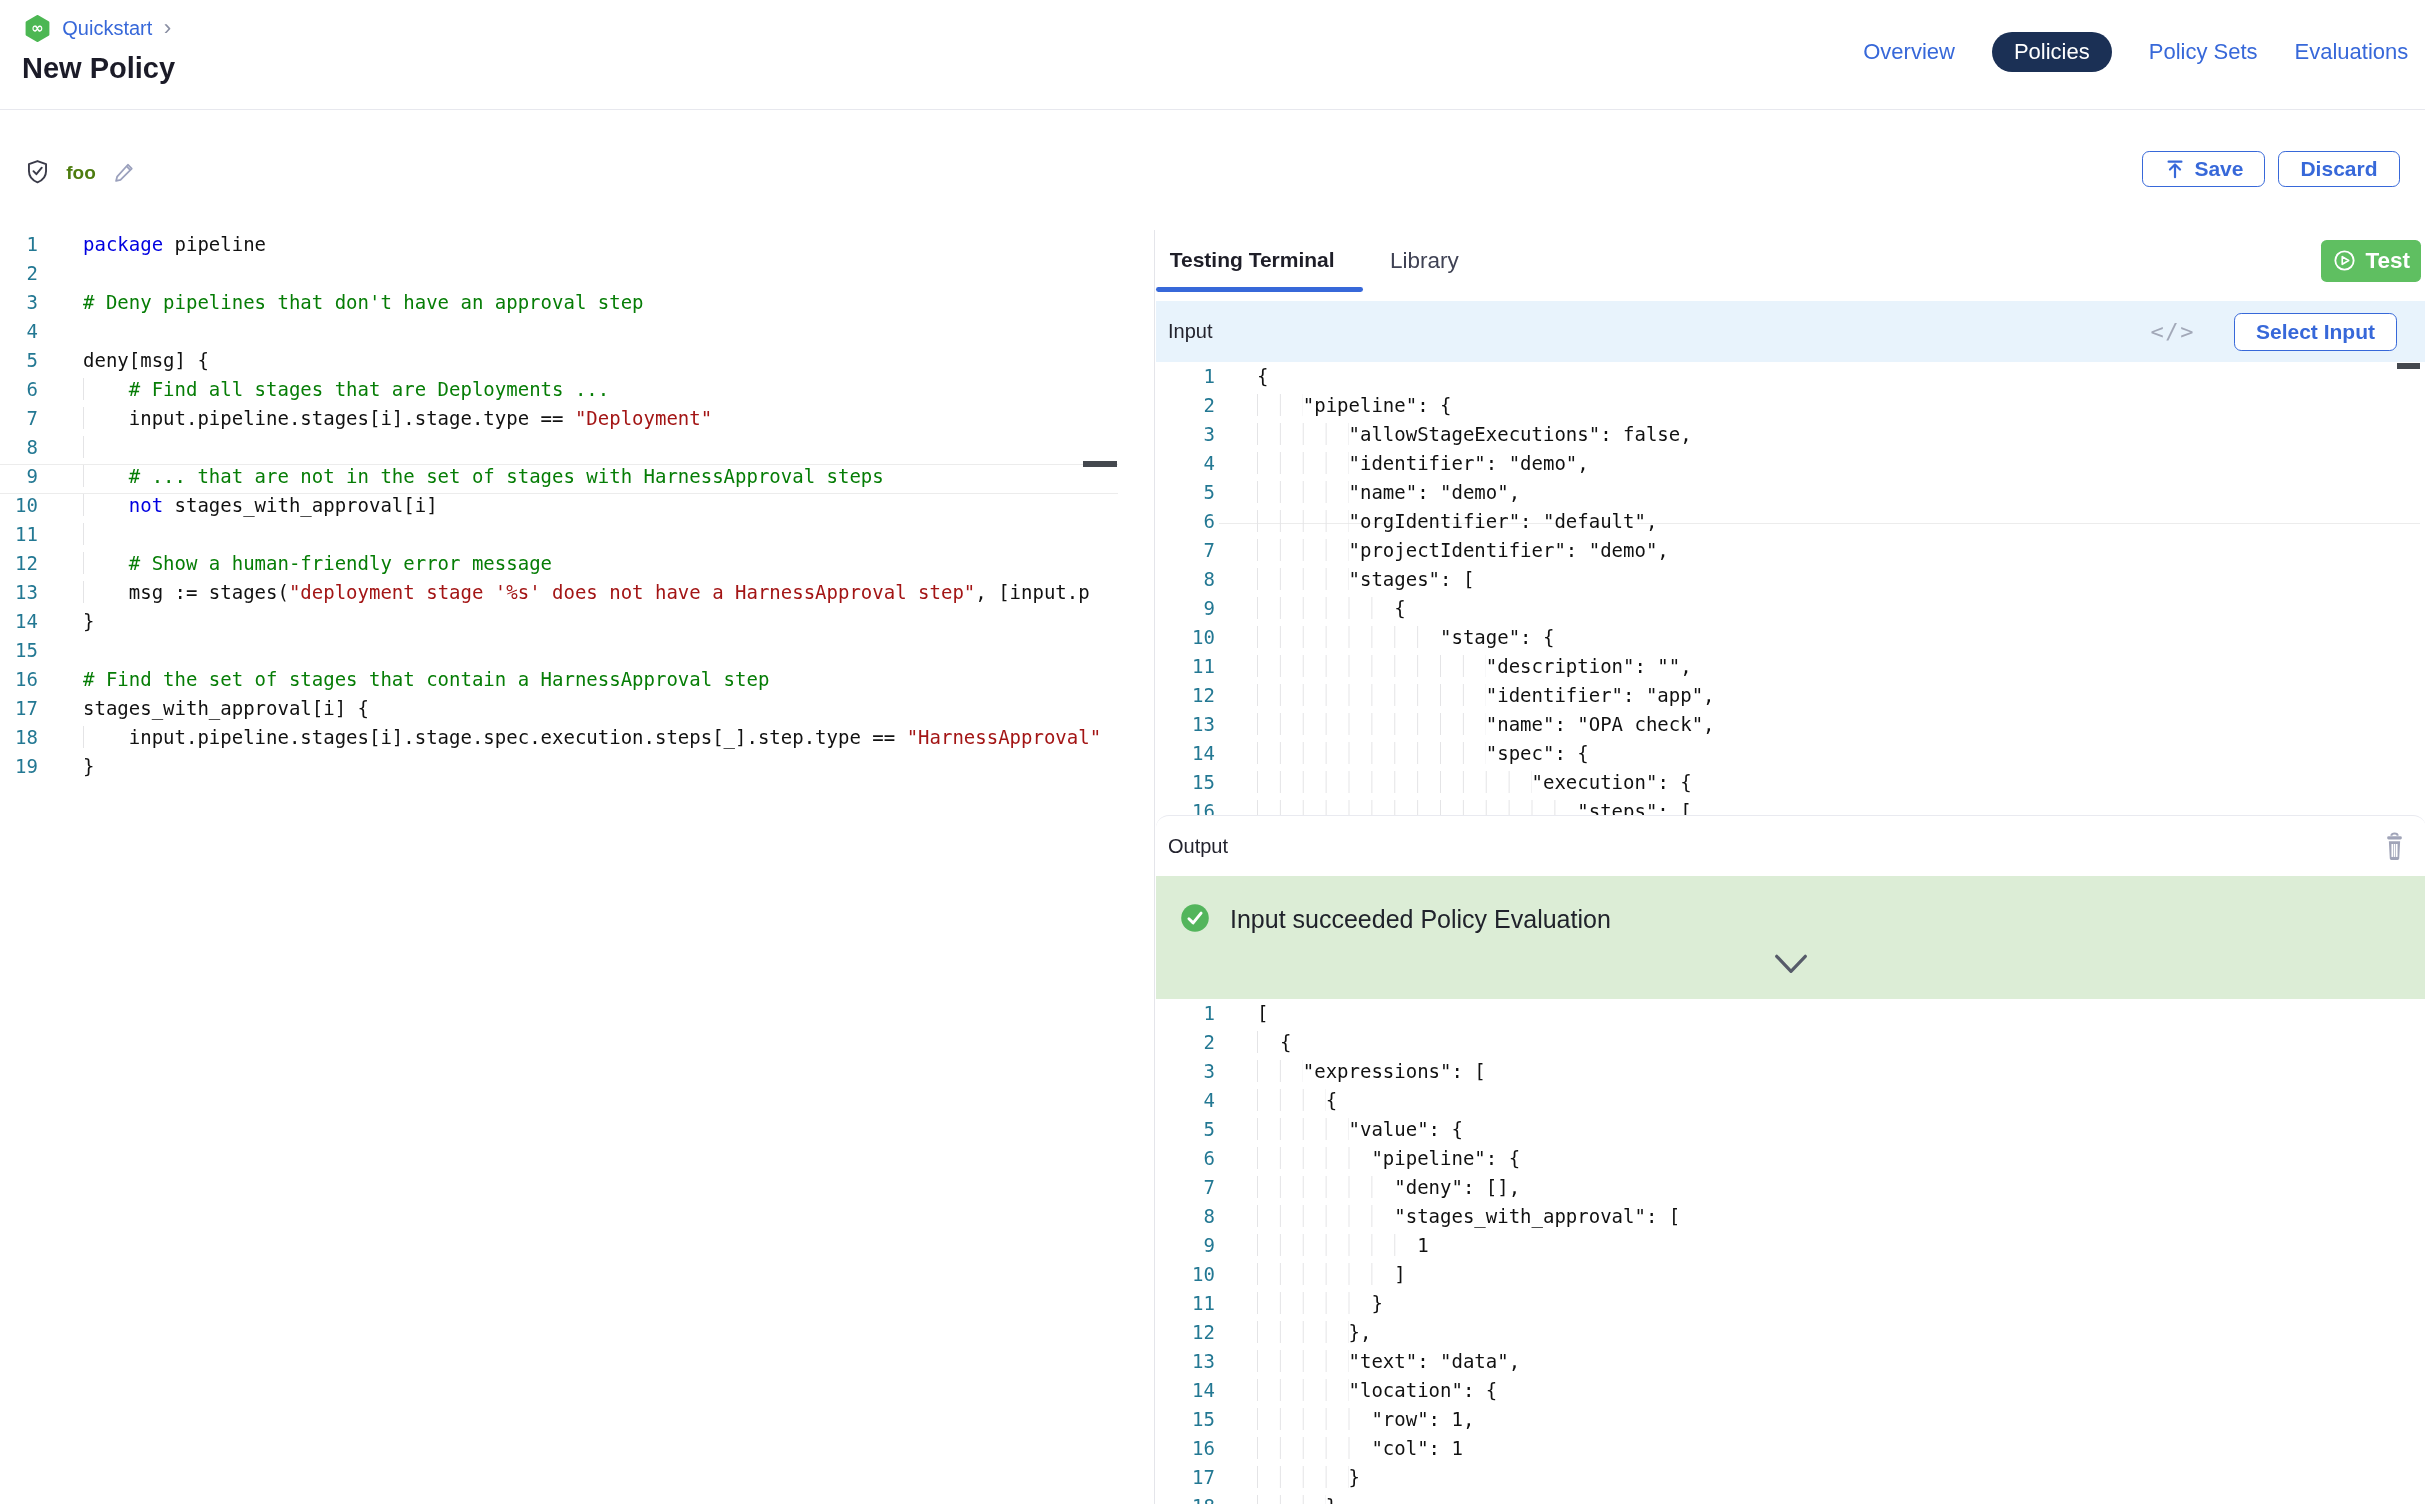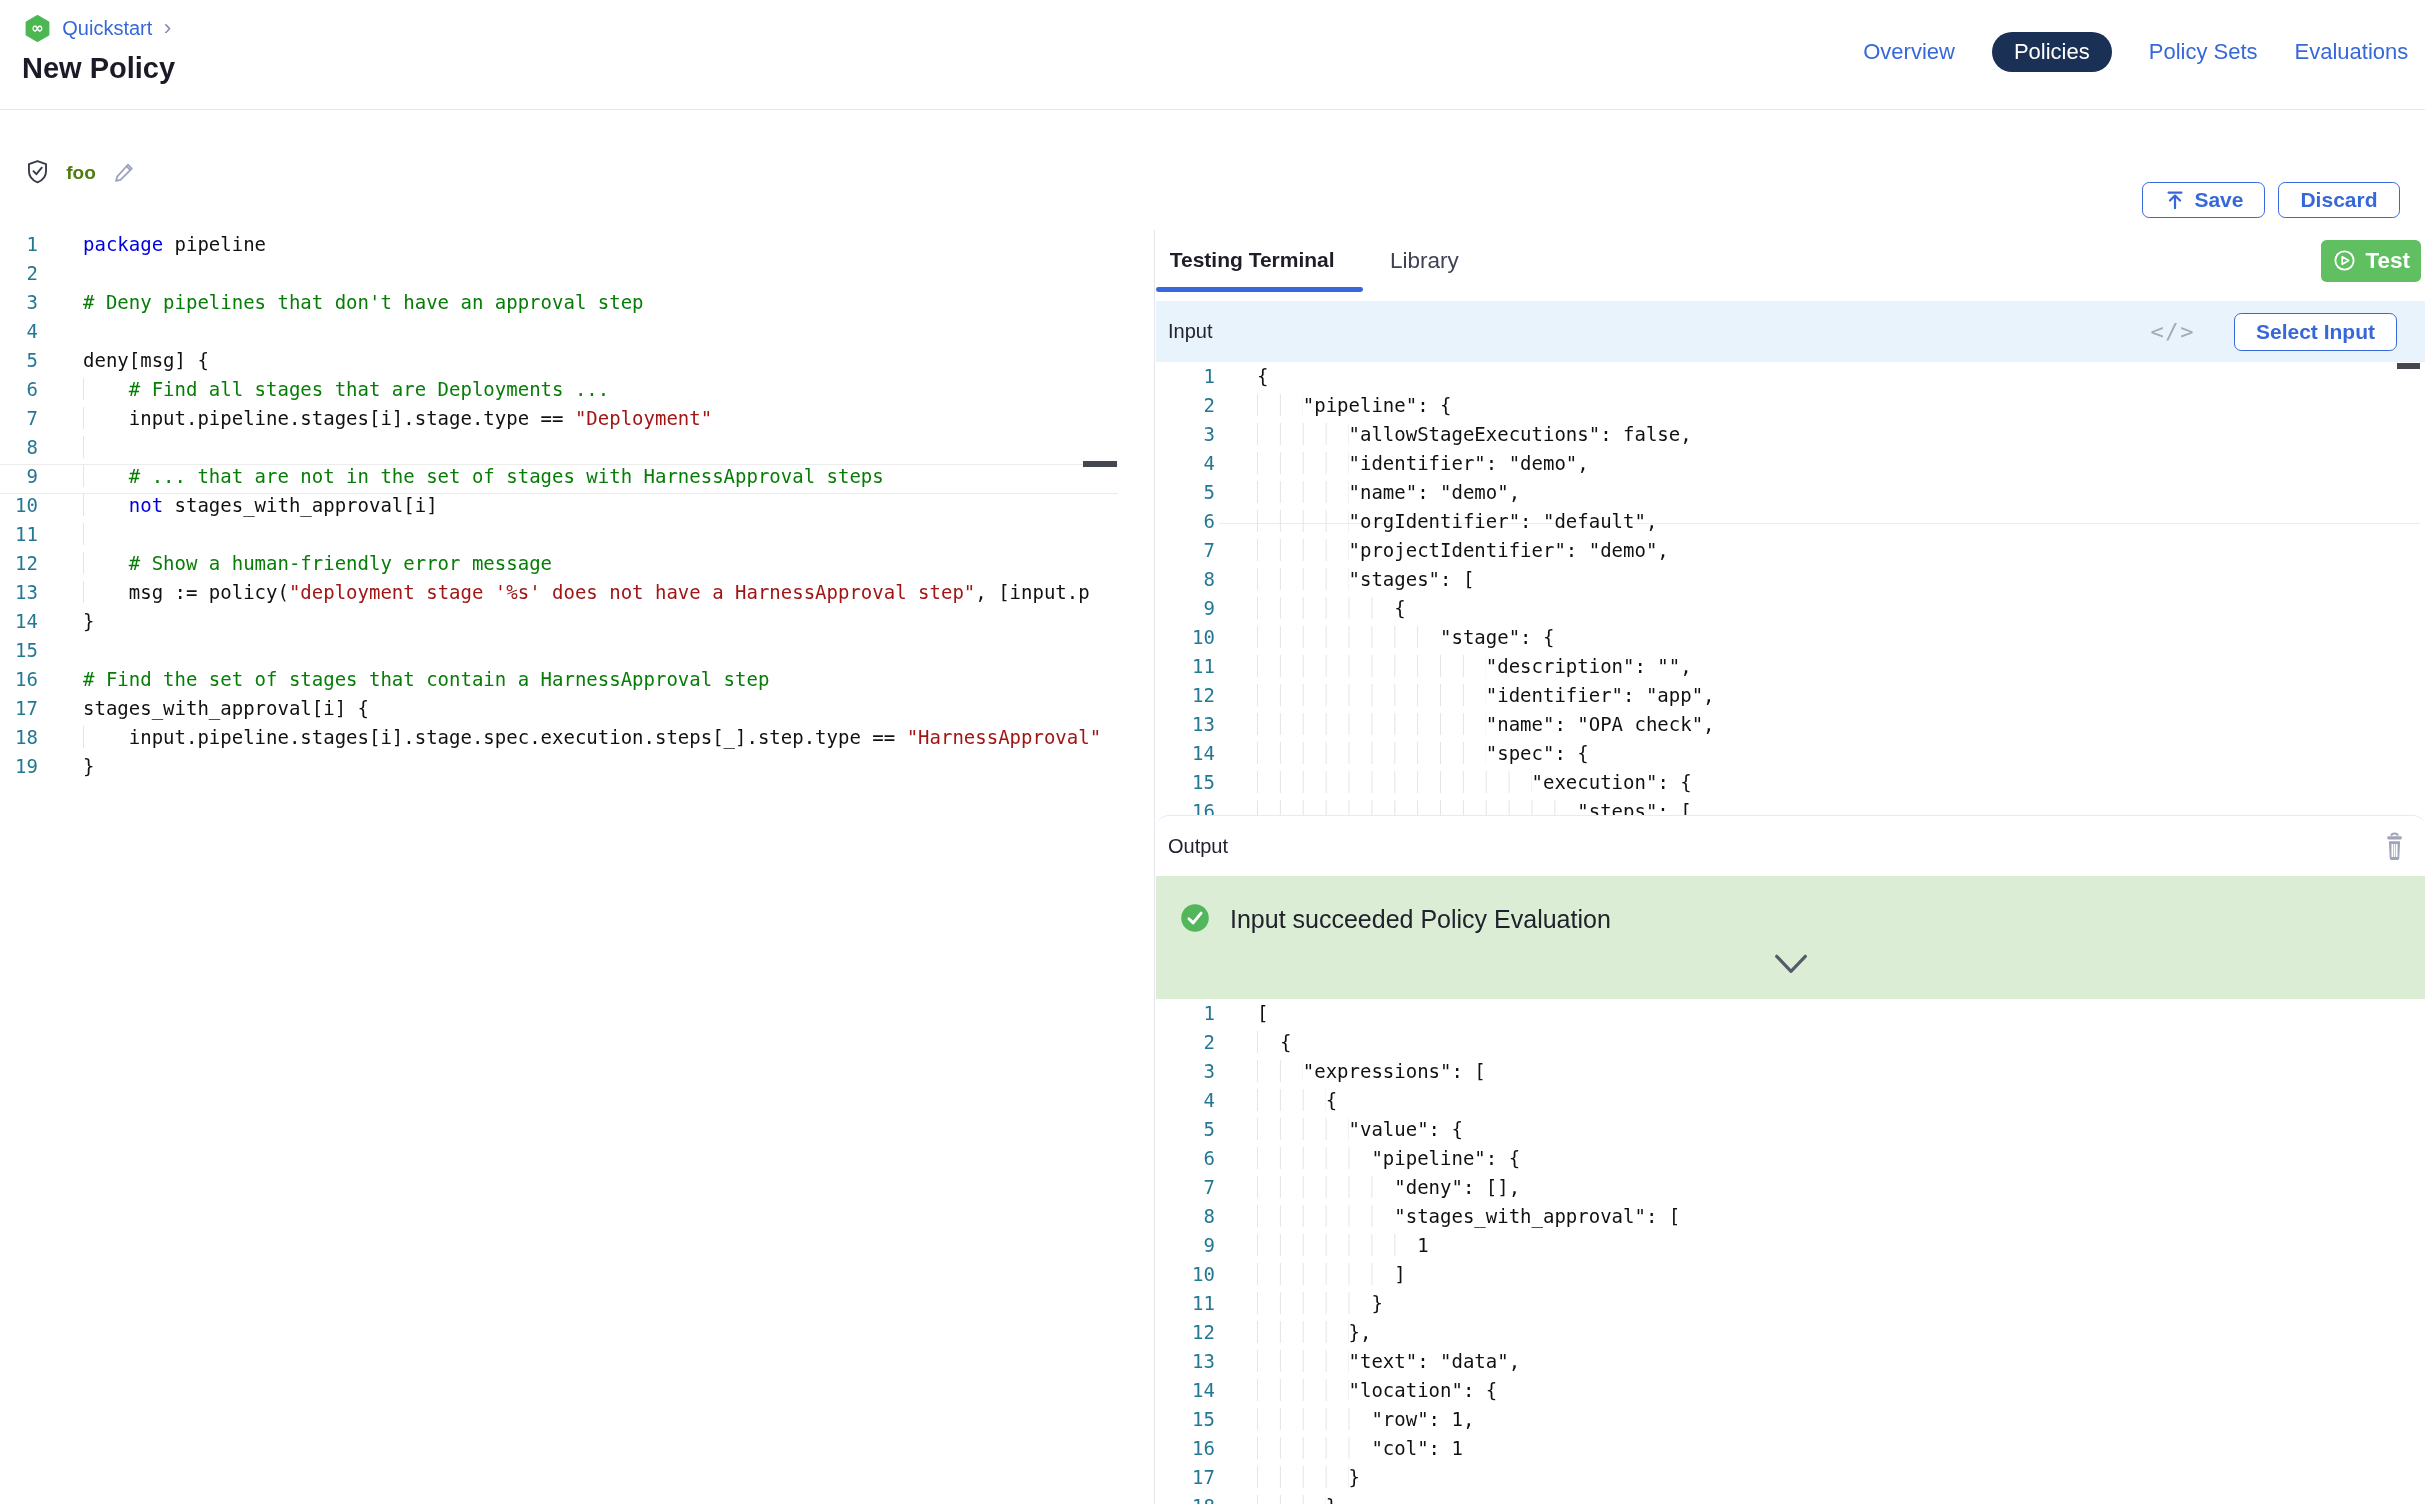--- a/index.html
+++ b/index.html
@@ -19,21 +19,21 @@
   .nav-tab { font-size:22px; font-weight:500; color:var(--accent_blue); cursor:pointer; padding:7.2px 0; }
   .nav-tab.active { background:var(--pill_navy); color:#fff; padding:7.2px 22px; border-radius:21px; }
   
   .toolbar { position:absolute; left:0; top:111px; width:100%; height:119px; background:#fff; }
   .pol-row { position:absolute; left:24px; top:47px; display:flex; align-items:center; gap:15.3px; }
   .pol-name { font-size:19px; font-weight:700; color:#4d7c0f;text-align:right; }
   .btn-row { position:absolute; right:26.5px; top:40px; display:flex; gap:13px; }
   .btn-outline { display:flex; align-items:center; justify-content:center; gap:8px;
     height:36px; padding:0 21px; border:1.6px solid var(--accent_blue); border-radius:7.2px;
     background:#fff; color:var(--accent_blue); font-size:21px; font-weight:600; cursor:pointer;
-    font-family:"Liberation Sans", sans-serif;margin-top:31px; }
+    font-family:"Liberation Sans", sans-serif; }
   
   .main { position:absolute; left:0; top:230px; right:0; bottom:0; }
   .ed-left { position:absolute; left:0; top:0; width:1155px; height:1275px;
              border-right:0.8px solid #e4e5ea; overflow:hidden; background:#fff; }
   .code { position:relative; z-index:2; }
   .cl { display:flex; height:29px; line-height:29px;
         font-family:"DejaVu Sans Mono", monospace; font-size:19px; color:#111; }
   .ed-left .ln { flex:0 0 38px; text-align:right; color:var(--line_number); }
   .ed-left .lt { padding-left:45px; white-space:pre; }
   .rp .ln { flex:0 0 59px; text-align:right; color:var(--line_number); }
@@ -189,21 +189,21 @@
           <div class="cl">
             <span class="ln">11</span>
             <span class="lt"><span class="ind">    </span></span>
           </div>
           <div class="cl">
             <span class="ln">12</span>
             <span class="lt"><span class="ind">    </span><span class="tk-c"># Show a human-friendly error message</span></span>
           </div>
           <div class="cl">
             <span class="ln">13</span>
-            <span class="lt"><span class="ind">    </span><span class="tk-p">msg := policy(</span><span class="tk-s">"deployment stage '%s' does not have a HarnessApproval step"</span><span class="tk-p">, [input.p</span></span>
+            <span class="lt"><span class="ind">    </span><span class="tk-p">msg := stages(</span><span class="tk-s">"deployment stage '%s' does not have a HarnessApproval step"</span><span class="tk-p">, [input.p</span></span>
           </div>
           <div class="cl">
             <span class="ln">14</span>
             <span class="lt"><span class="tk-p">}</span></span>
           </div>
           <div class="cl">
             <span class="ln">15</span>
             <span class="lt"></span>
           </div>
           <div class="cl">

